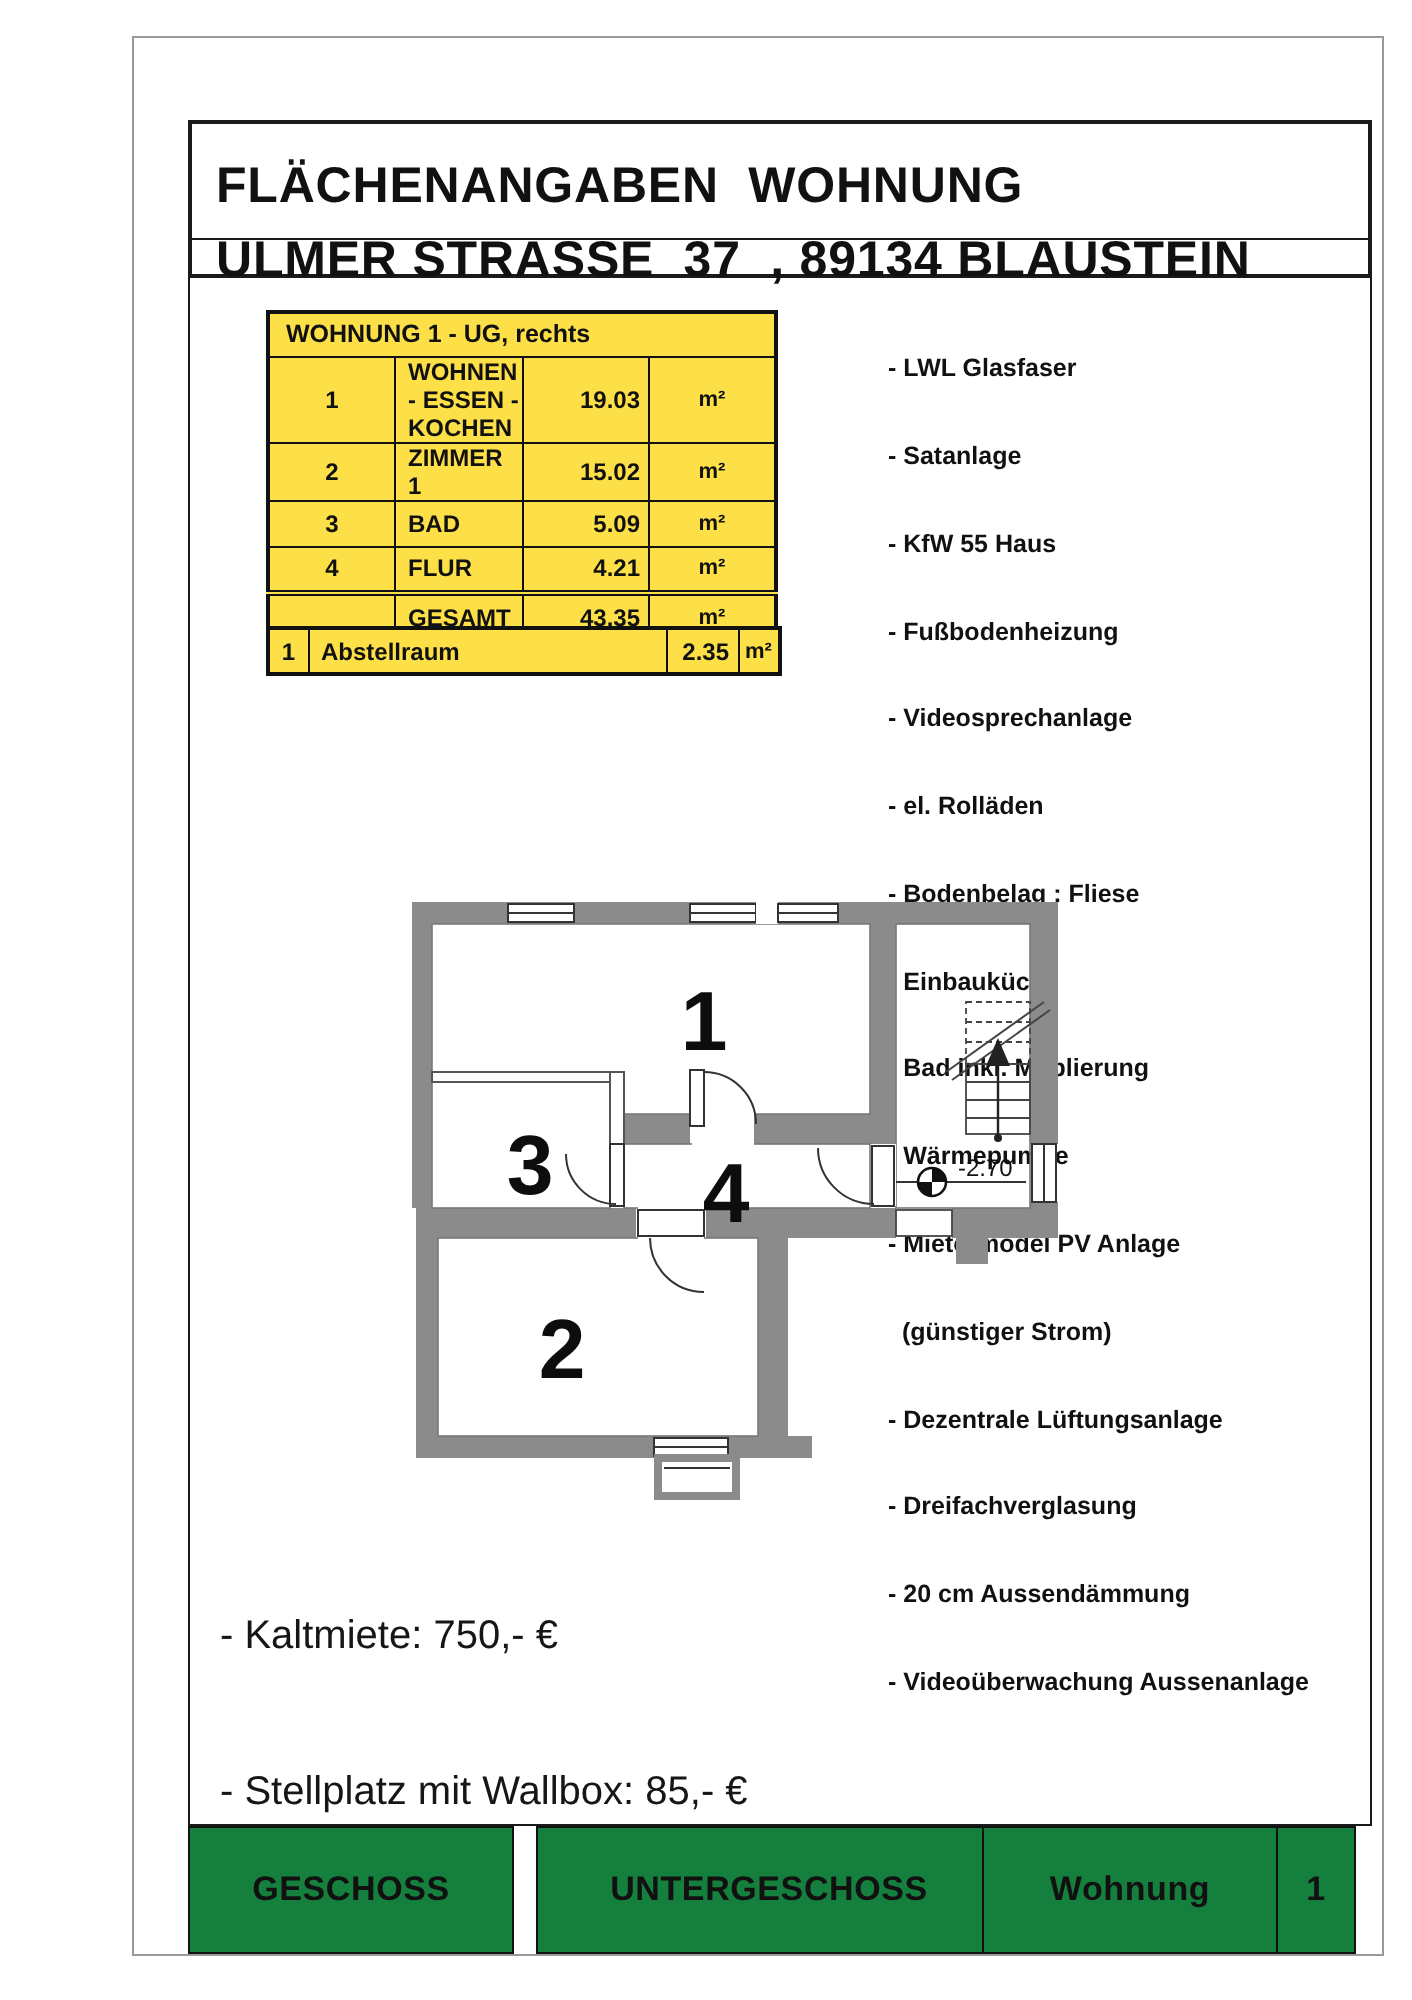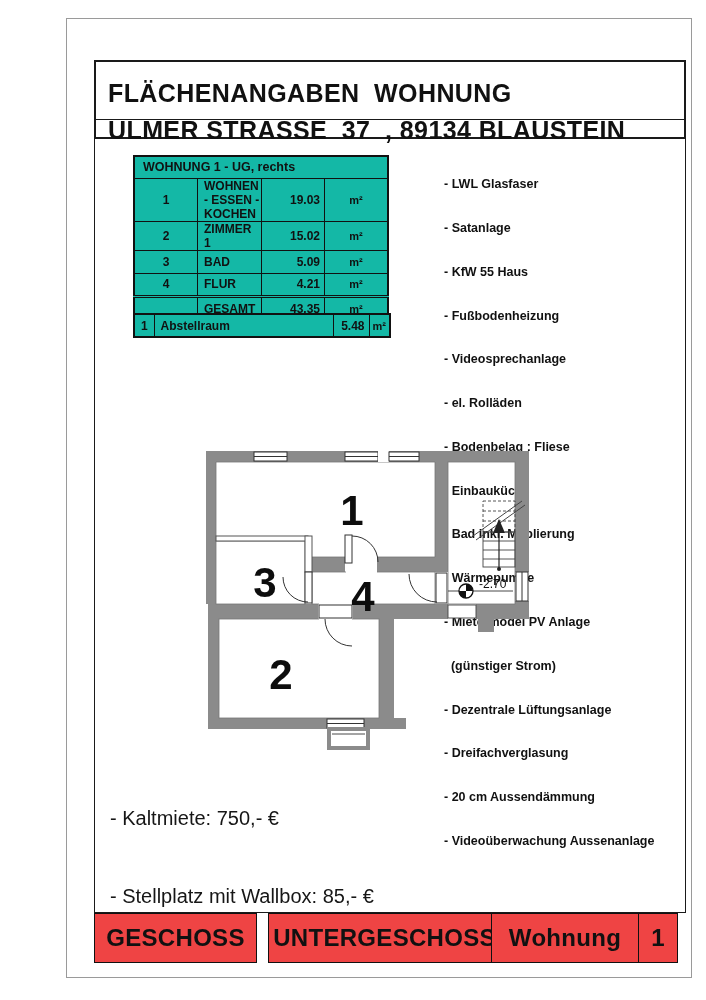--- a/index.html
+++ b/index.html
@@ -6,42 +6,42 @@
   html,body { width:706px; height:1000px; background:#ffffff; font-family:"Liberation Sans", sans-serif; color:#111; position:relative; }
   .abs { position:absolute; }
 
   .page-frame { left:66px; top:18px; width:626px; height:960px; border:1px solid #9a9a9a; }
 
   .title-box { left:94px; top:36px; width:592px; height:79px; border:2px solid #1a1a1a; padding:13px 0 0 12px;margin-top:24px; }
   .title-box .tl { font-size:25px; font-weight:bold; line-height:37px; white-space:pre; letter-spacing:0.4px; }
 
   .content-box { left:94px; top:119px; width:592px; height:794px; border:1.5px solid #1a1a1a; }
 
-  table.flaeche { position:absolute; border-collapse:collapse; table-layout:fixed; width:256px; background:#14b8a6; }
+  table.flaeche { position:absolute; border-collapse:collapse; table-layout:fixed; width:256px; background:#fde047; }
   table.flaeche, table.flaeche td, table.flaeche th { border:1px solid #111; }
   table.flaeche { border-width:2px; }
   table.flaeche th { font-size:12.5px; font-weight:bold; text-align:left; padding-left:8px; height:22px; }
   table.flaeche td { font-size:12px; font-weight:bold; height:23px; }
   .t1 { left:133px; top:155px; }
   .t2 { left:133px; top:313px; }
   .c-num { width:20px; text-align:center; }
   .c-name { width:179px; padding-left:6px; }
   .c-val { width:36px; text-align:right; padding-right:4px; }
   .c-unit { width:21px; text-align:center; font-size:11px !important; }
   tr.total-row td { border-top:3px double #111; height:26px; }
   .t2 td { height:25px; }
 
   .features { left:444px; top:148px; font-size:12.5px; font-weight:bold; line-height:14.6px; white-space:pre; }
 
   .pricing { left:110px; top:753px; font-size:20px; line-height:26px; white-space:pre; color:#161616; }
 
   .floorplan { left:195px; top:445px; }
 
-  .footer-cell { top:913px; height:50px; border:1.5px solid #111; display:flex; align-items:center; justify-content:center;
-                 font-size:24px; font-weight:bold; letter-spacing:0.3px; background:#ef4444; }
+  .footer-cell { top:913px; height:64px; border:1.5px solid #111; display:flex; align-items:center; justify-content:center;
+                 font-size:17px; font-weight:bold; letter-spacing:0.3px; background:#15803d; }
   .fc-a { left:94px;  width:163px; }
   .fc-b { left:256px; width:233px;margin-left:12px; }
   .fc-c { left:491px; width:148px; }
   .fc-d { left:638px; width:40px; }
 </style>
 </head>
 <body>
 
 <div class="abs page-frame"></div>
 
@@ -88,21 +88,21 @@
     <td class="c-unit">m²</td>
   </tr>
 </tbody>
   </table>
 
 <table class="flaeche t2">
   <tbody>
       <tr>
     <td class="c-num">1</td>
     <td class="c-name">Abstellraum</td>
-    <td class="c-val">5.48</td>
+    <td class="c-val">2.35</td>
     <td class="c-unit">m²</td>
   </tr>
 </tbody>
   </table>
 
 <div class="abs features">
   <div>- LWL Glasfaser</div>
   <div>- Satanlage</div>
   <div>- KfW 55 Haus</div>
   <div>- Fußbodenheizung</div>

